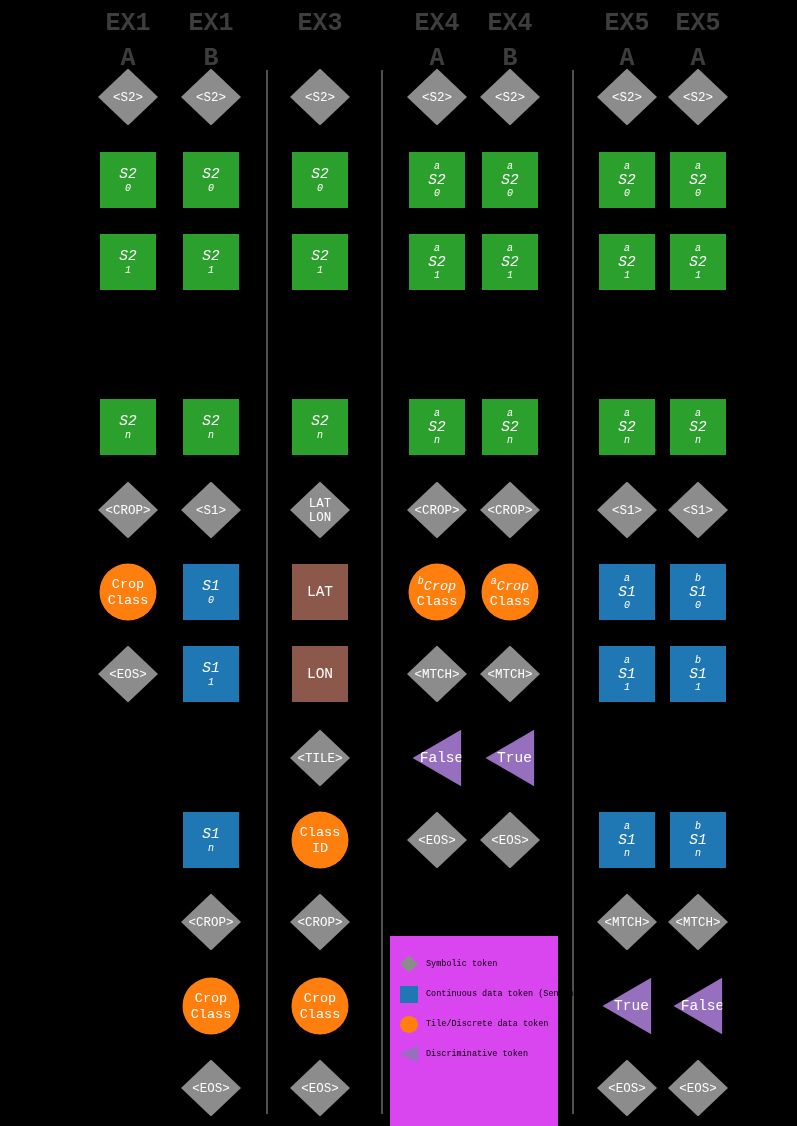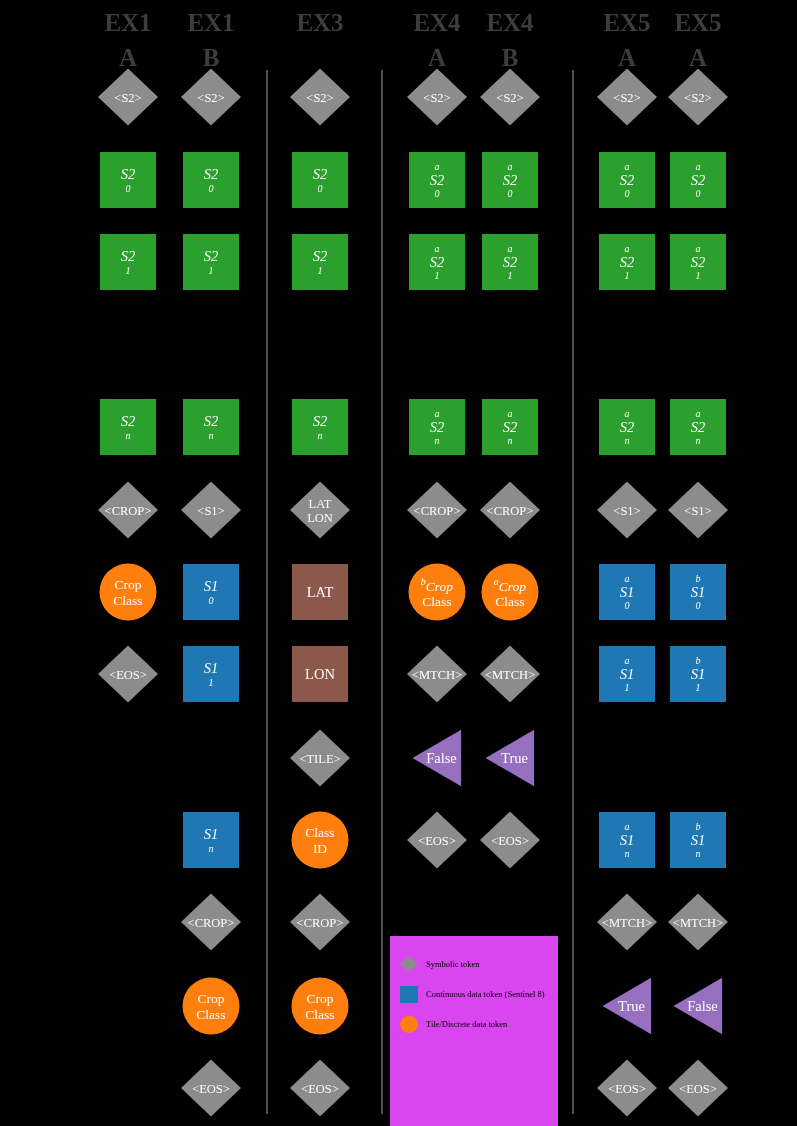--- a/index.html
+++ b/index.html
@@ -1,18 +1,18 @@
 <!DOCTYPE html>
 <html><head>
 <meta charset="utf-8">
 <style>
   html,body{margin:0;padding:0;background:#000;}
   #stage{
     position:relative;width:797px;height:1126px;background:#000;overflow:hidden;
-    font-family:Liberation Serif, serif;
+    font-family:Liberation Mono, monospace;
   }
   .col-header{position:absolute;transform:translate(-50%,-50%);color:#3d3d3d;
     font-weight:bold;font-size:25px;white-space:nowrap;}
   .divider{position:absolute;width:2px;background:#4f4f4f;}
   .token{position:absolute;transform:translate(-50%,-50%);display:flex;flex-direction:column;
     align-items:center;justify-content:center;color:#fff;text-align:center;line-height:1.12;}
   .shape-square{width:56px;height:56px;font-size:14.5px;}
   .shape-diamond{width:60px;height:57px;clip-path:polygon(50% 0,100% 50%,50% 100%,0 50%);font-size:12.5px;}
   .shape-circle{width:57px;height:57px;border-radius:50%;font-size:13.5px;}
   .shape-triangle{width:49px;height:57px;clip-path:polygon(100% 0,100% 100%,0 50%);
@@ -333,14 +333,18 @@
         <span class="legend-label">Symbolic token</span>
       </div>
       <div class="legend-item">
         <span class="legend-icon i-square c-blue"></span>
         <span class="legend-label">Continuous data token (Sentinel 8)</span>
       </div>
       <div class="legend-item">
         <span class="legend-icon i-circle c-orange"></span>
         <span class="legend-label">Tile/Discrete data token</span>
       </div>
+      <div class="legend-item">
+        <span class="legend-icon i-triangle c-purple"></span>
+        <span class="legend-label">Discriminative token</span>
+      </div>
     </div>
 </div>
 
 </body></html>

